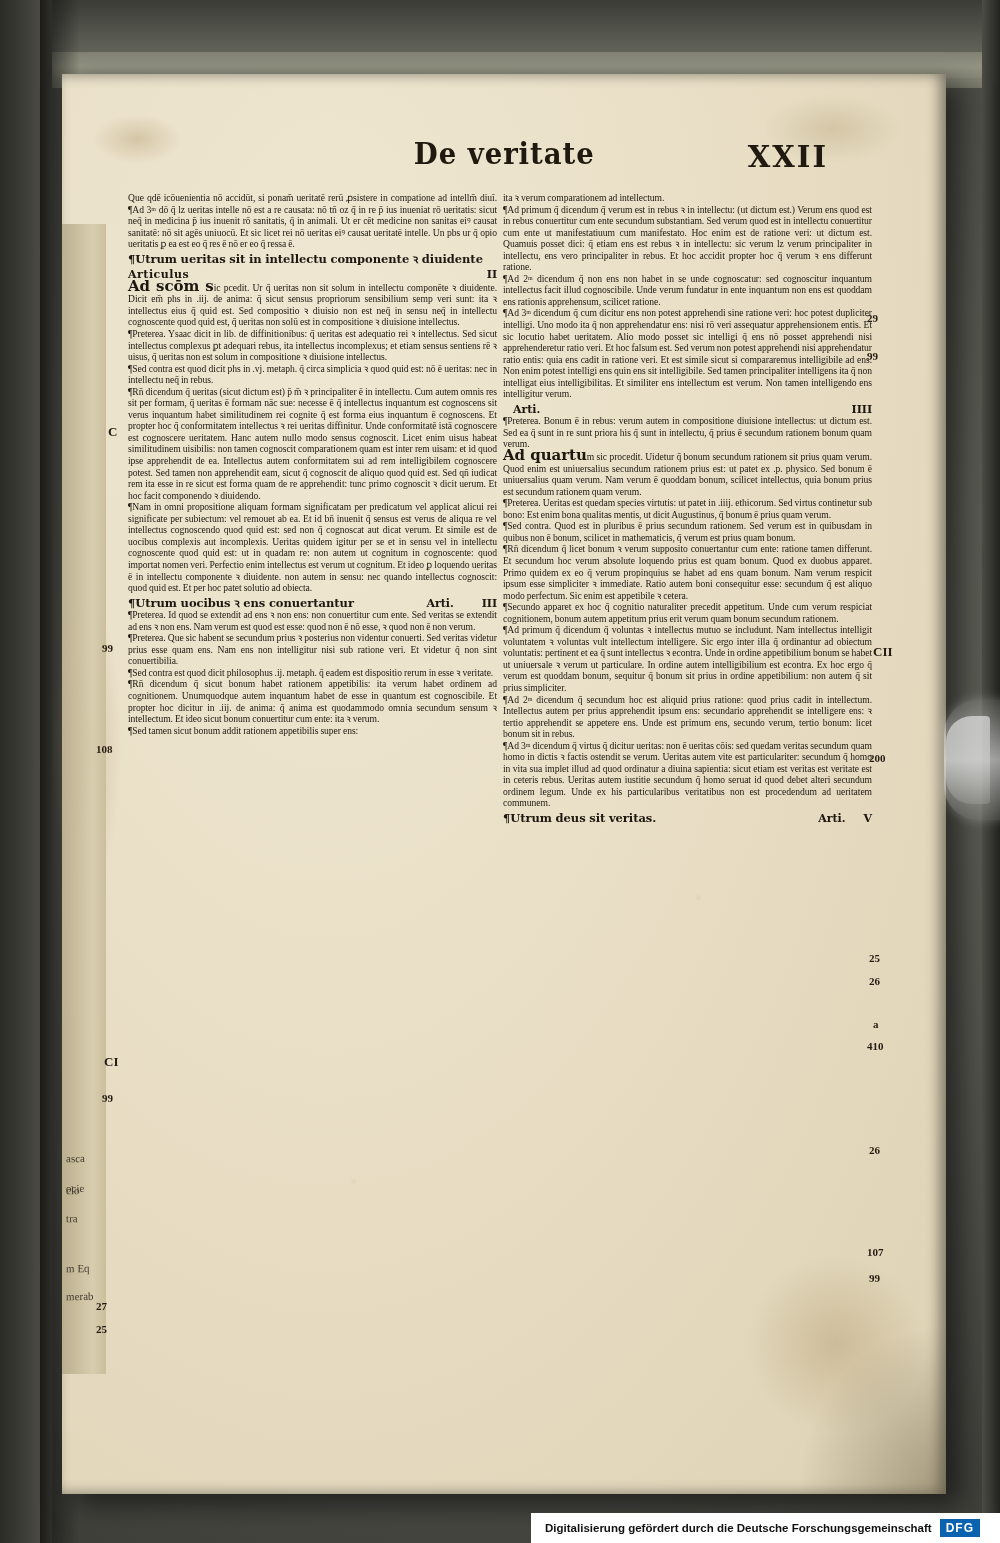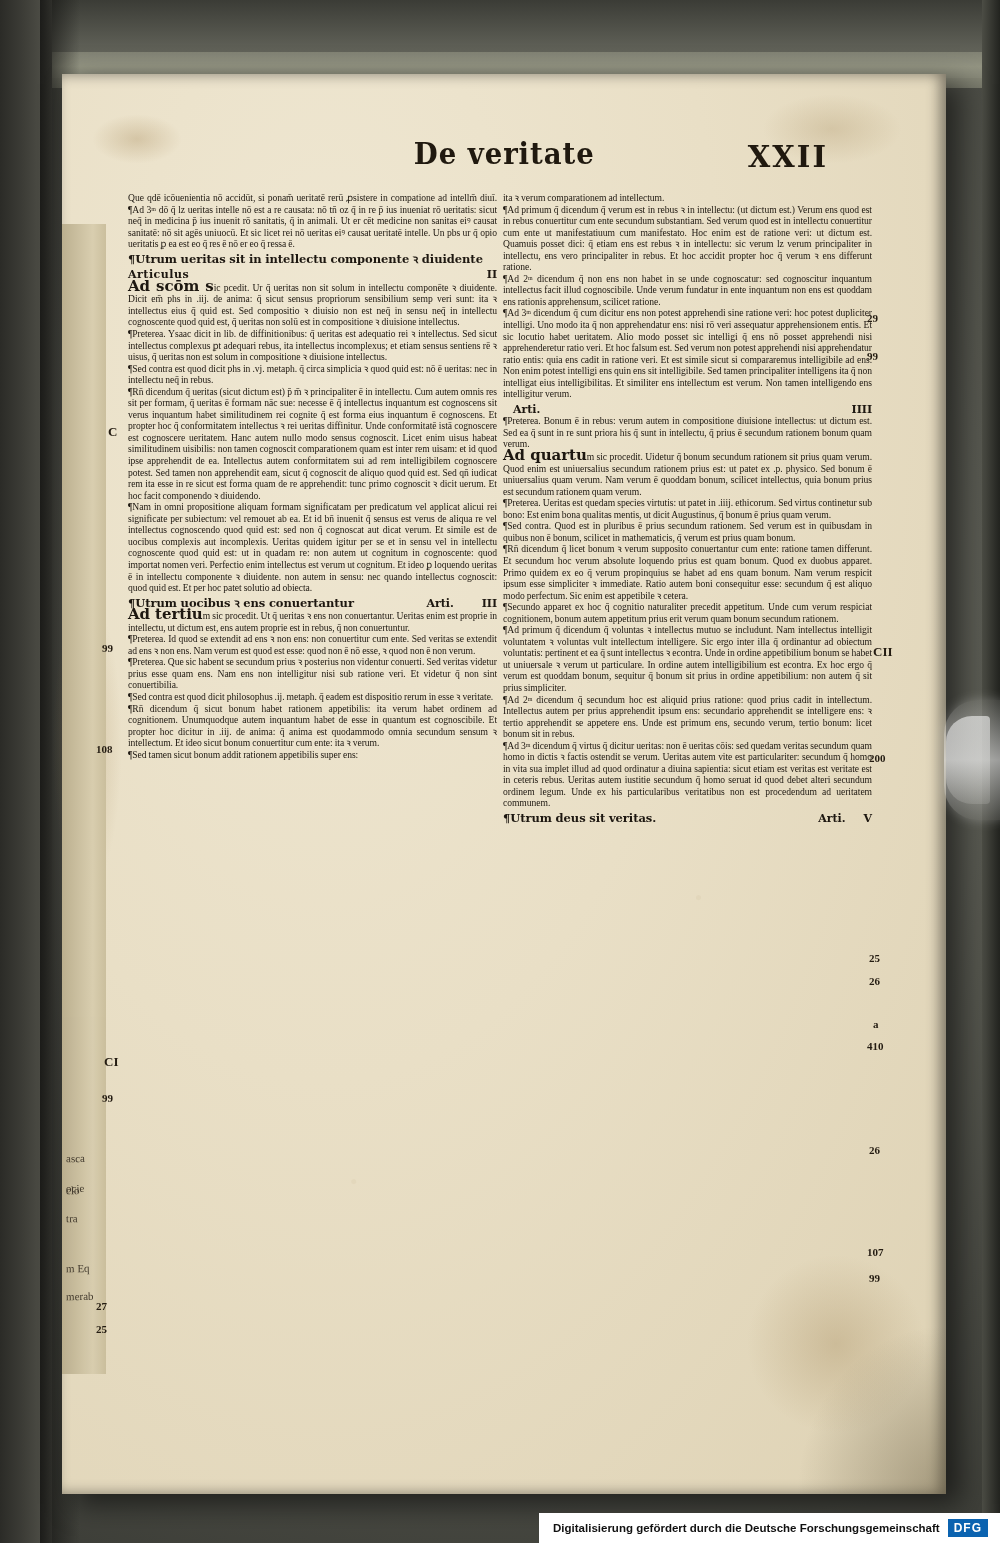--- a/index.html
+++ b/index.html
@@ -132,21 +132,21 @@
   .mletter{
     position:absolute;
     font-family:"Liberation Serif",serif;
     font-size:13px;color:#241c12;font-weight:bold;
   }
   
   #dfgbar{
     position:absolute;right:0;bottom:0;height:30px;
     background:#ffffff;
     display:flex;align-items:center;gap:8px;
-    padding:0 12px 0 14px;
+    padding:0 20px 0 14px;
   }
   #dfgtext{
     font-family:"Liberation Sans", sans-serif;
     font-size:11.5px;font-weight:bold;color:#111;
     white-space:nowrap;
   }
   #dfglogo{
     background:#0b63b0;color:#fff;
     font-family:"Liberation Sans",sans-serif;font-size:12px;font-weight:bold;
     padding:2px 6px;letter-spacing:1px;
@@ -204,21 +204,20 @@
           <p class="blk"><span class="dropcap">Ad scōm s</span>ic pcedit. Ur q̄ ueritas non sit solum in intellectu componēte ꝛ diuidente. Dicit em̄ phs in .iij. de anima: q̄ sicut sensus propriorum sensibilium semp veri sunt: ita ꝛ intellectus eius q̄ quid est. Sed compositio ꝛ diuisio non est neq̄ in sensu neq̄ in intellectu cognoscente quod quid est, q̄ ueritas non solū est in compositione ꝛ diuisione intellectus.</p>
           <p class="blk">¶Preterea. Ysaac dicit in lib. de diffinitionibus: q̄ ueritas est adequatio rei ꝛ intellectus. Sed sicut intellectus complexus ꝑt adequari rebus, ita intellectus incomplexus; et etiam sensus sentiens rē ꝛ uisus, q̄ ueritas non est solum in compositione ꝛ diuisione intellectus.</p>
           <p class="blk">¶Sed contra est quod dicit phs in .vj. metaph. q̄ circa simplicia ꝛ quod quid est: nō ē ueritas: nec in intellectu neq̄ in rebus.</p>
           <p class="blk">¶Rn̄ dicendum q̄ ueritas (sicut dictum est) p̄ m̄ ꝛ principaliter ē in intellectu. Cum autem omnis res sit per formam, q̄ ueritas ē formam nāc sue: necesse ē q̄ intellectus inquantum est cognoscens sit verus inquantum habet similitudinem rei cognite q̄ est forma eius inquantum ē cognoscens. Et propter hoc q̄ conformitatem intellectus ꝛ rei ueritas diffinitur. Unde conformitatē istā cognoscere est cognoscere ueritatem. Hanc autem nullo modo sensus cognoscit. Licet enim uisus habeat similitudinem uisibilis: non tamen cognoscit comparationem quam est inter rem uisam: et id quod ipse apprehendit de ea. Intellectus autem conformitatem sui ad rem intelligibilem cognoscere potest. Sed tamen non apprehendit eam, sicut q̄ cognoscit de aliquo quod quid est. Sed qn̄ iudicat rem ita esse in re sicut est forma quam de re apprehendit: tunc primo cognoscit ꝛ dicit uerum. Et hoc facit componendo ꝛ diuidendo.</p>
           <p class="blk">¶Nam in omni propositione aliquam formam significatam per predicatum vel applicat alicui rei significate per subiectum: vel remouet ab ea. Et id bn̄ inuenit q̄ sensus est verus de aliqua re vel intellectus cognoscendo quod quid est: sed non q̄ cognoscat aut dicat verum. Et simile est de uocibus complexis aut incomplexis. Ueritas quidem igitur per se et in sensu vel in intellectu cognoscente quod quid est: ut in quadam re: non autem ut cognitum in cognoscente: quod importat nomen veri. Perfectio enim intellectus est verum ut cognitum. Et ideo ꝑ loquendo ueritas ē in intellectu componente ꝛ diuidente. non autem in sensu: nec quando intellectus cognoscit: quod quid est. Et per hoc patet solutio ad obiecta.</p>
           <div class="artline">
             <span class="bigq" style="flex: 1 1 0%;">¶Utrum uocibus ꝛ ens conuertantur</span>
             <span style="margin-left: 10px;">Arti.</span>
             <span style="margin-left: 28px;">III</span>
           </div>
-          <p class="blk"><span class="dropcap">Ad tertiu</span>m sic procedit. Ut q̄ ueritas ꝛ ens non conuertantur. Ueritas enim est proprie in intellectu, ut dictum est, ens autem proprie est in rebus, q̄ non conuertuntur.</p>
           <p class="blk">¶Preterea. Id quod se extendit ad ens ꝛ non ens: non conuertitur cum ente. Sed veritas se extendit ad ens ꝛ non ens. Nam verum est quod est esse: quod non ē nō esse, ꝛ quod non ē non verum.</p>
           <p class="blk">¶Preterea. Que sic habent se secundum prius ꝛ posterius non videntur conuerti. Sed veritas videtur prius esse quam ens. Nam ens non intelligitur nisi sub ratione veri. Et videtur q̄ non sint conuertibilia.</p>
           <p class="blk">¶Sed contra est quod dicit philosophus .ij. metaph. q̄ eadem est dispositio rerum in esse ꝛ veritate.</p>
           <p class="blk">¶Rn̄ dicendum q̄ sicut bonum habet rationem appetibilis: ita verum habet ordinem ad cognitionem. Unumquodque autem inquantum habet de esse in quantum est cognoscibile. Et propter hoc dicitur in .iij. de anima: q̄ anima est quodammodo omnia secundum sensum ꝛ intellectum. Et ideo sicut bonum conuertitur cum ente: ita ꝛ verum.</p>
           <p class="blk">¶Sed tamen sicut bonum addit rationem appetibilis super ens:</p>
         </div>
 
       <div class="col" id="colRight">
           <p class="blk">ita ꝛ verum comparationem ad intellectum.</p>
           <p class="blk">¶Ad primum q̄ dicendum q̄ verum est in rebus ꝛ in intellectu: (ut dictum est.) Verum ens quod est in rebus conuertitur cum ente secundum substantiam. Sed verum quod est in intellectu conuertitur cum ente ut manifestatiuum cum manifestato. Hoc enim est de ratione veri: ut dictum est. Quamuis posset dici: q̄ etiam ens est rebus ꝛ in intellectu: sic verum lz verum principaliter in intellectu, ens vero principaliter in rebus. Et hoc accidit propter hoc q̄ verum ꝛ ens differunt ratione.</p>

